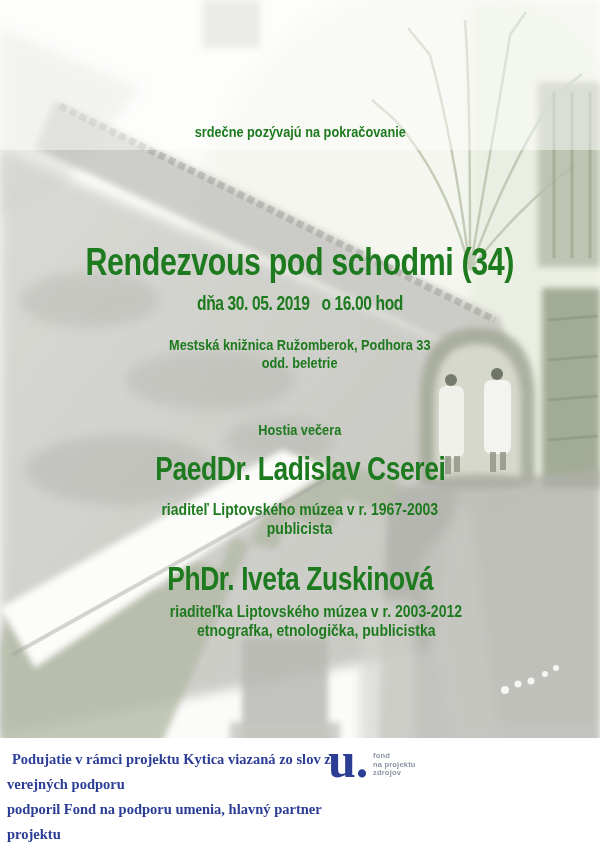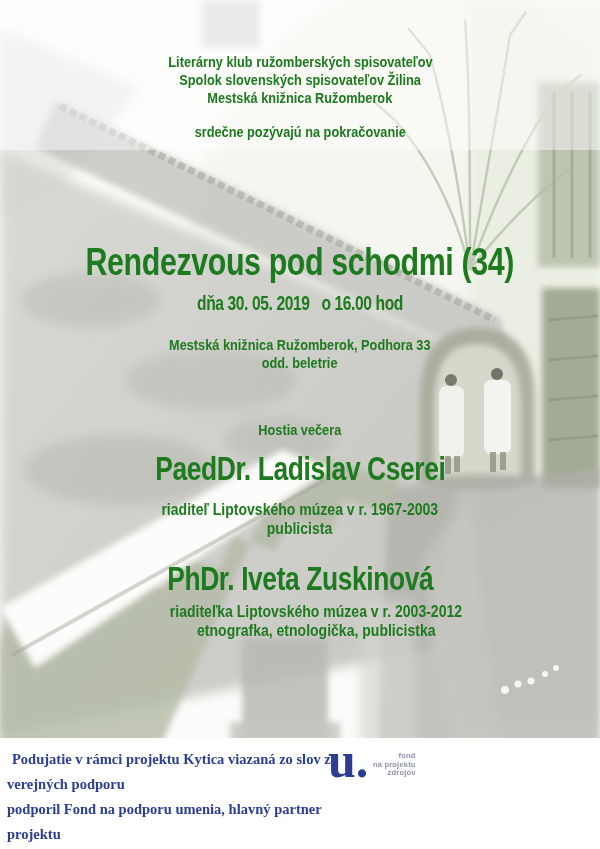--- a/index.html
+++ b/index.html
@@ -26,21 +26,21 @@
   .footer-text{position:absolute;left:7px;top:747px;width:360px;z-index:2;
     font-family:"Liberation Serif",serif;font-weight:bold;color:#2c3d96;
     font-size:14.5px;line-height:25px;text-align:left;}
   .footer-text .l1{display:block;text-indent:5px;}
   .footer-text .l2{display:block;}
   .logo-mark{position:absolute;left:328px;top:734px;z-index:2;
     font-family:"Liberation Serif",serif;font-weight:bold;color:#2c3d96;
     font-size:50px;line-height:52px;}
   .logo-text{position:absolute;left:373px;top:752px;z-index:2;
     font-size:7.5px;line-height:8.5px;color:#8d93a5;font-weight:bold;
-    font-family:"Liberation Sans",sans-serif;letter-spacing:.2px;text-align:right;}
+    font-family:"Liberation Sans",sans-serif;letter-spacing:.2px;text-align:left;}
   .logo-text span{display:block;}
 </style>
 </head>
 <body>
 
 <div class="poster">
 
   <svg class="bg" viewBox="0 0 600 849" aria-hidden="true">
     <defs>
       <filter id="b3" x="-20%" y="-20%" width="140%" height="140%">
@@ -135,25 +135,20 @@
     <line x1="12" y1="655" x2="325" y2="480" stroke="#a3a39d" stroke-width="4" opacity="0.45"></line>
 
     <rect x="242" y="638" width="86" height="107" fill="#b9b9b4" opacity="0.85" filter="url(#b3)"></rect>
     <rect x="230" y="722" width="110" height="23" fill="#c6c6c1" opacity="0.85" filter="url(#b3)"></rect>
     <rect x="360" y="600" width="55" height="145" fill="#d4d4cf" opacity="0.7" filter="url(#b6)"></rect>
 
     <rect x="0" y="0" width="600" height="150" fill="#ffffff" opacity="0.45"></rect>
     <rect x="0" y="738" width="600" height="111" fill="#ffffff"></rect>
   </svg>
 
-  <div class="txt small org-block">
-    <span class="cond">Literárny klub ružomberských spisovateľov</span><br>
-    <span class="cond">Spolok slovenských spisovateľov Žilina</span><br>
-    <span class="cond">Mestská knižnica Ružomberok</span>
-  </div>
   <div class="txt small invite">
     <span class="cond">srdečne pozývajú na pokračovanie</span>
   </div>
 
   <div class="txt title">
     <span class="cond80">Rendezvous pod schodmi (34)</span>
   </div>
   <div class="txt date">
     <span class="cond78">dňa 30. 05. 2019   o 16.00 hod</span>
   </div>

